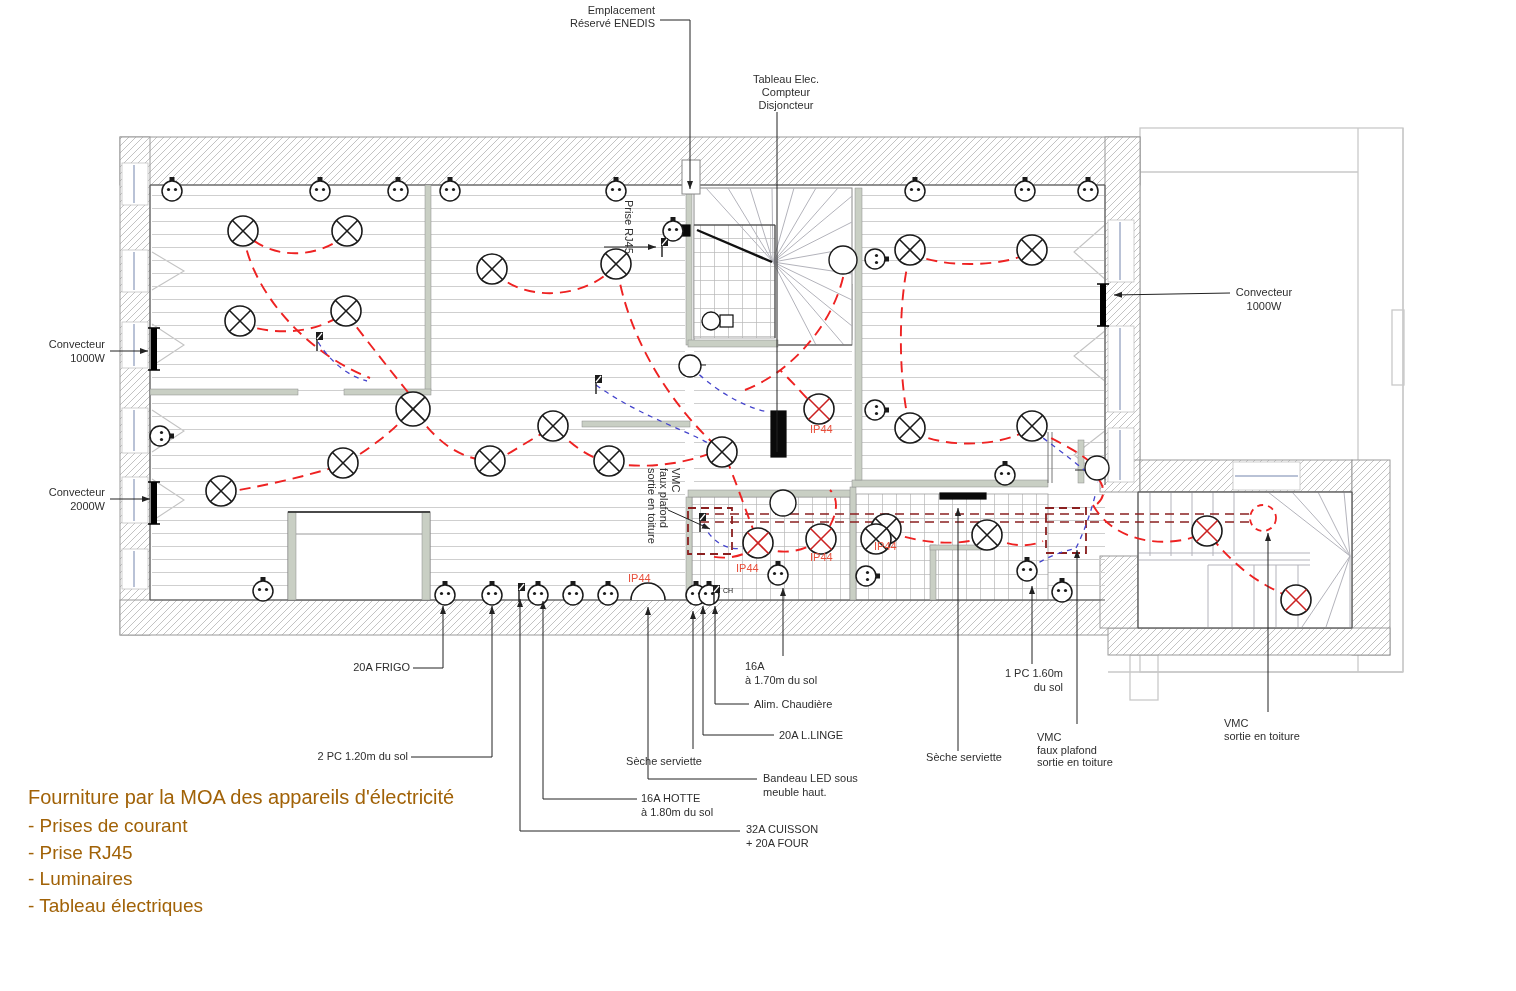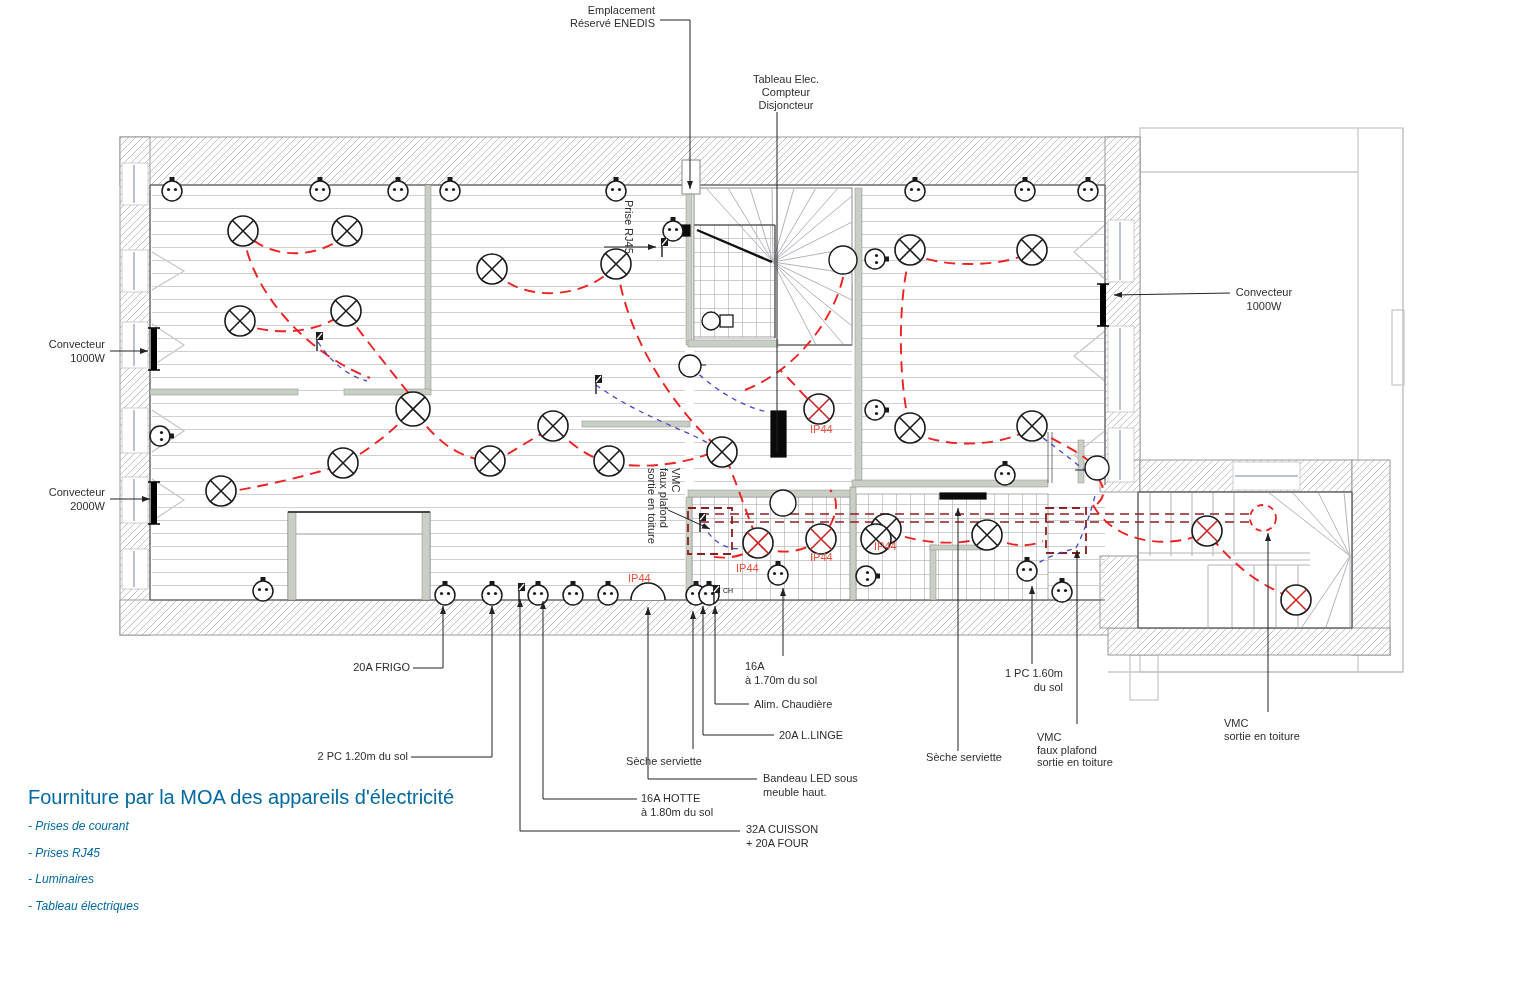--- a/index.html
+++ b/index.html
@@ -1,21 +1,21 @@
 <!DOCTYPE html>
 <html><head>
 <meta charset="utf-8">
 <style>
   html,body{margin:0;padding:0;background:#fff;}
   body{width:1516px;height:991px;position:relative;overflow:hidden;
        font-family:"Liberation Sans",sans-serif;}
   #plan-svg{position:absolute;left:0;top:0;}
-  #legend{position:absolute;left:28px;top:786px;color:#0369a1;}
+  #legend{position:absolute;left:28px;top:786px;color:#a16207;}
   #legend .title{font-size:20px;margin:0 0 4px 0;font-weight:normal;}
-  #legend .item{font-size:12px;line-height:26.5px;font-style:italic;}
+  #legend .item{font-size:19px;line-height:26.5px;}
   svg text{font-family:"Liberation Sans",sans-serif;}
 </style>
 </head>
 <body>
 
 <svg id="plan-svg" width="1516" height="991" viewBox="0 0 1516 991">
     <defs>
       <pattern id="pHatch" width="7" height="7" patternUnits="userSpaceOnUse">
         <rect width="7" height="7" fill="#ffffff"></rect>
         <path d="M-1,1 l2,-2 M0,7 l7,-7 M6,8 l2,-2" stroke="#bcbcbc" stroke-width="0.9"></path>
@@ -582,16 +582,16 @@
     <text x="810" y="433" font-size="11" fill="#e8503c" text-anchor="start">IP44</text>
     <text x="628" y="582" font-size="11" fill="#e8503c" text-anchor="start">IP44</text>
     <text x="736" y="572" font-size="11" fill="#e8503c" text-anchor="start">IP44</text>
     <text x="810" y="561" font-size="11" fill="#e8503c" text-anchor="start">IP44</text>
     <text x="874" y="550" font-size="11" fill="#e8503c" text-anchor="start">IP44</text>
   </svg>
 
 <div id="legend">
   <div class="title">Fourniture par la MOA des appareils d'électricité</div>
   <div class="item">- Prises de courant</div>
-  <div class="item">- Prises RJ45</div>
+  <div class="item">- Prise RJ45</div>
   <div class="item">- Luminaires</div>
   <div class="item">- Tableau électriques</div>
 </div>
 
 </body></html>

